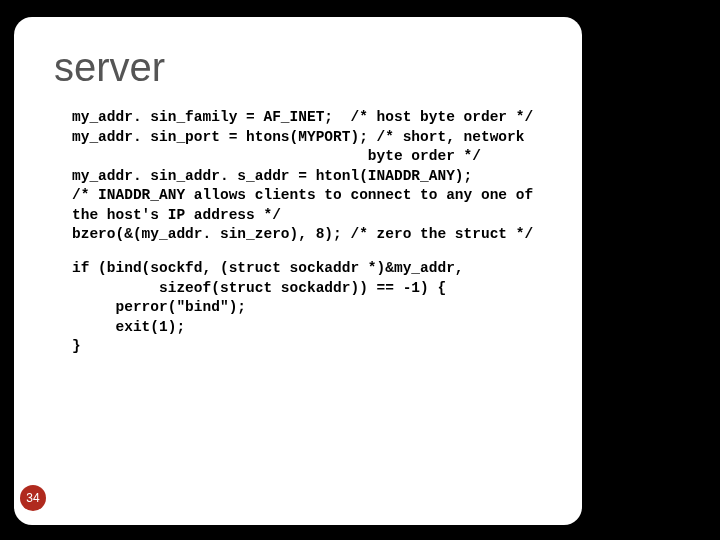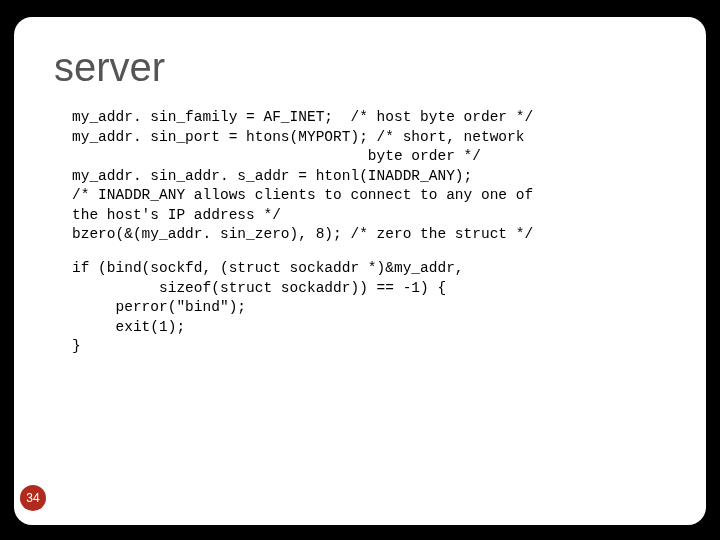--- a/index.html
+++ b/index.html
@@ -1,37 +1,37 @@
 <!DOCTYPE html>
 <html><head>
 <meta charset="utf-8">
 <style>
   * { margin: 0; padding: 0; box-sizing: border-box; }
   html, body { width: 720px; height: 540px; background: #000; font-family: Arial, sans-serif; }
   .slide {
     position: absolute;
     left: 14px;
     top: 17px;
-    width: 692px;
+    width: 568px;
     height: 508px;
     background: #fff;
     border-radius: 18px;
     padding: 28px 34px 20px 40px;
   }
   .title {
     font-size: 40px;
     font-weight: 400;
     color: #555;
     margin-bottom: 18px;
     letter-spacing: 0px;
   }
   .code {
     font-family: "Courier New", Courier, monospace;
     font-size: 14.5px;
-    font-weight: normal;
+    font-weight: bold;
     color: #000;
     white-space: pre;
     line-height: 1.35;
     margin-left: 18px;
   }
   .page-badge {
     position: absolute;
     left: 6px;
     bottom: 14px;
     width: 26px;

